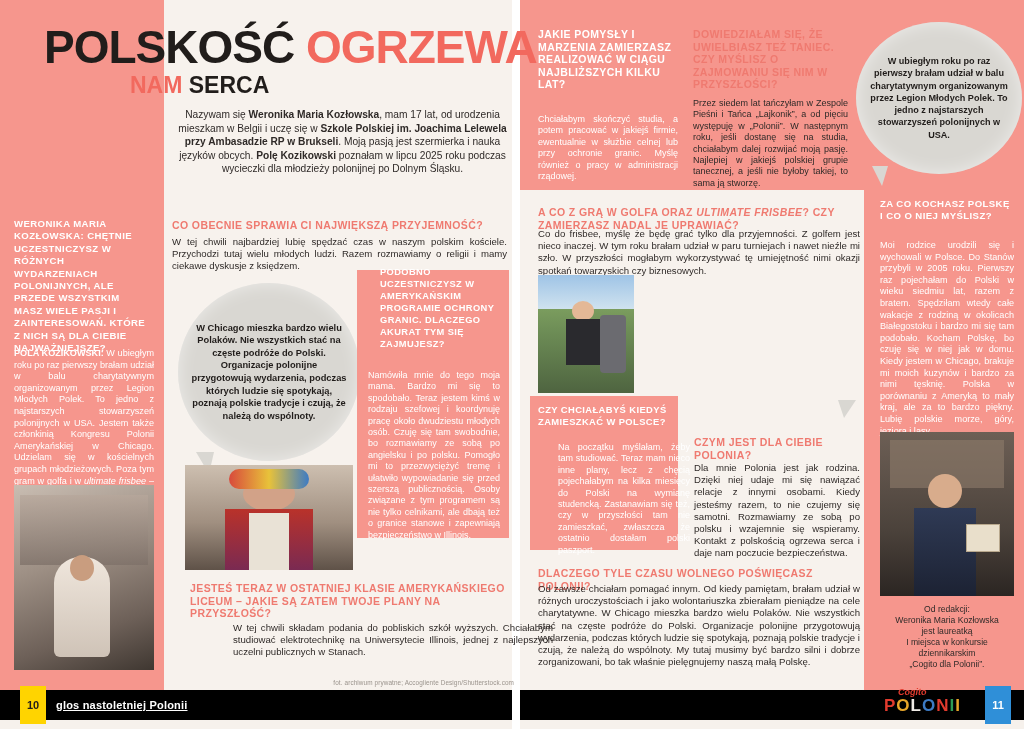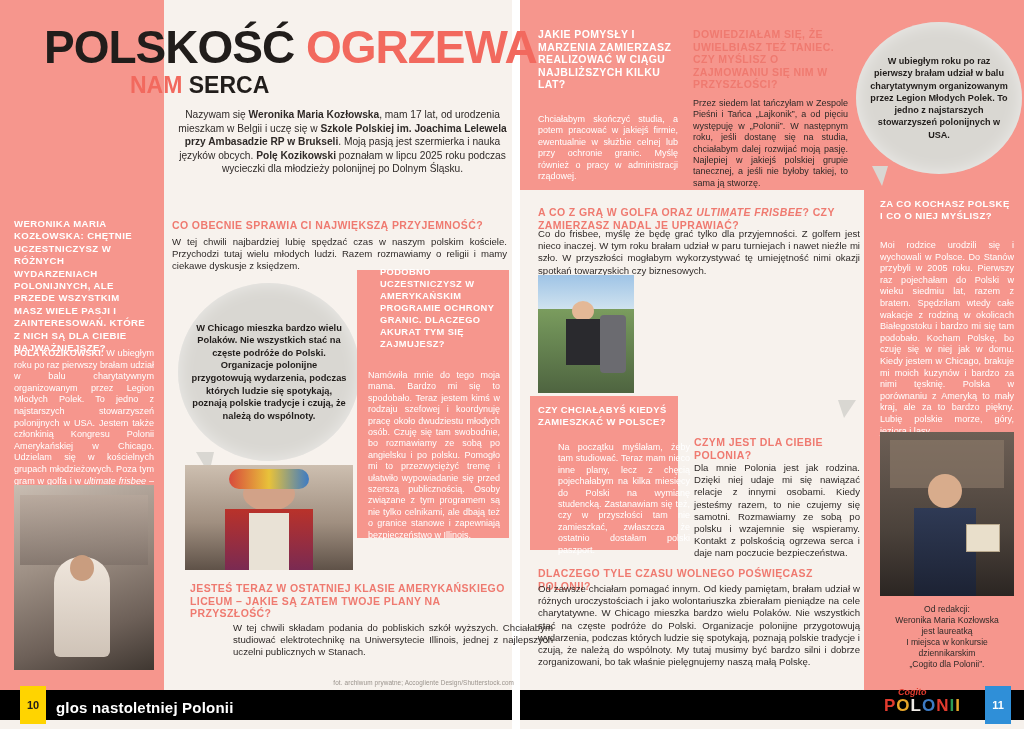--- a/index.html
+++ b/index.html
@@ -73,21 +73,21 @@
   }
   .bubble .btxt i{font-style:italic;}
   .tail{position:absolute;width:0;height:0;}
 
   
   .photo{position:absolute;overflow:hidden;background:#8b8378;}
 
   
   .footbar{position:absolute;background:#000000;}
   .pagebox{position:absolute;display:flex;align-items:center;justify-content:center;font-weight:bold;}
-  .footlabel{position:absolute;color:#ffffff;font-weight:bold;font-size:15px;letter-spacing:.2px;}
+  .footlabel{position:absolute;color:#ffffff;font-weight:bold;font-size:11px;letter-spacing:.2px;text-decoration:underline;}
   .credit{position:absolute;color:#9a938c;font-size:6.4px;letter-spacing:.1px;}
   .editnote{position:absolute;color:#2f2a28;font-size:8.6px;line-height:11px;text-align:center;}
 
   
   .logo{position:absolute;display:flex;align-items:center;}
   .logo .lt{font-weight:bold;font-size:17px;line-height:17px;letter-spacing:1px;}
   .logo .cog{position:absolute;font-size:9px;font-weight:bold;color:#e23b2e;font-style:italic;}
 </style>
 </head>
 <body>

